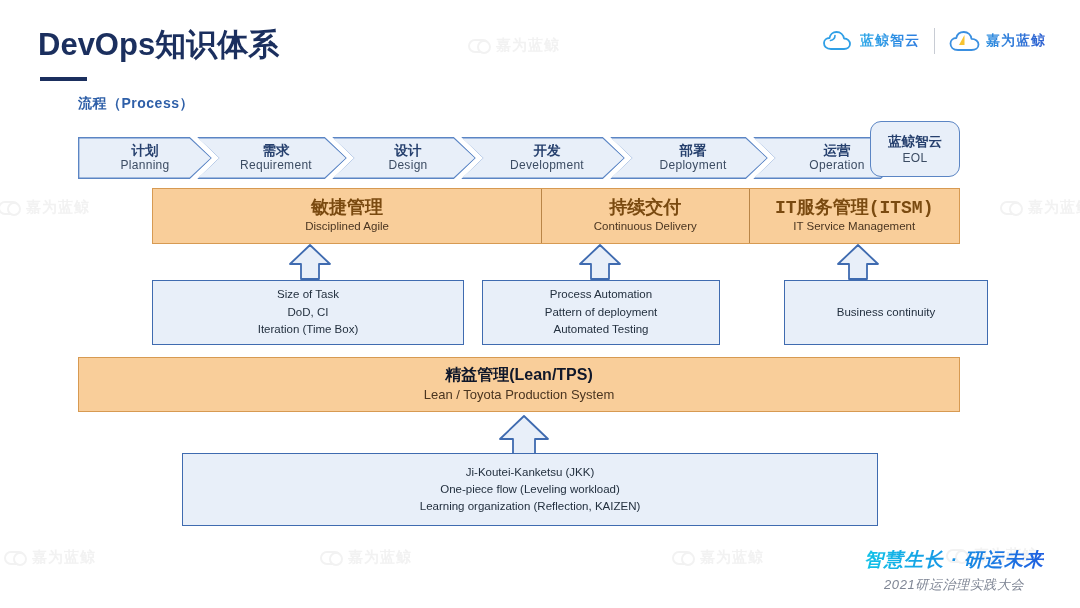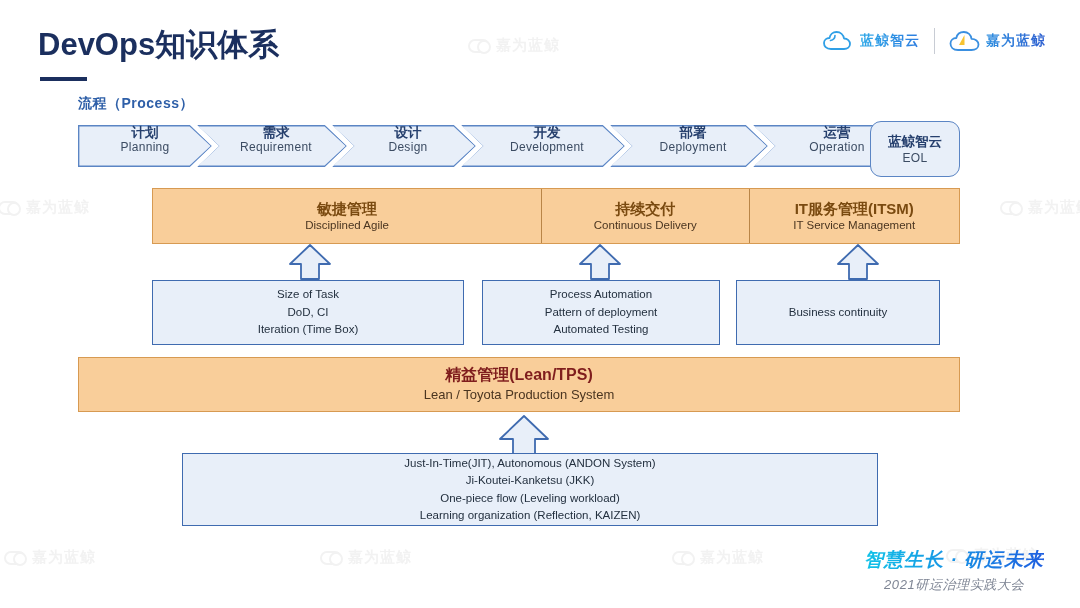--- a/index.html
+++ b/index.html
@@ -52,23 +52,23 @@
 
   
   .proc-label {
     position:absolute; left:78px; top:95px;
     font-size:14px; font-weight:bold; color:#2e5fa8; letter-spacing:.5px;
   }
 
   
   .chev-row { position:absolute; left:78px; top:121px; height:56px; }
   .chev {
-    position:absolute; top:4px; height:42px;
+    position:absolute; top:16px; height:42px;
     background:#e8eff9; border:1.4px solid #5b85c4;
-    display:flex; flex-direction:column; align-items:center; 
+    display:flex; flex-direction:column; align-items:center; justify-content:center;
     color:#26406e;
   }
   .chev.arrow {
     clip-path:polygon(0 0, calc(100% - 22px) 0, 100% 50%, calc(100% - 22px) 100%, 0 100%, 22px 50%);
     border:none;
     background:
       linear-gradient(#e8eff9,#e8eff9) padding-box;
   }
   
   .chev.arrow::before{
@@ -102,42 +102,42 @@
   
   .orange-band{
     position:absolute; left:152px; top:188px; width:808px; height:56px;
     background:#f9ce9a; border:1.3px solid #d79a52; display:flex;
   }
   .orange-cell{
     display:flex; flex-direction:column; align-items:center; justify-content:center;
     border-right:1.3px solid #b98547; text-align:center; line-height:1.2;
   }
   .orange-cell:last-child{ border-right:none; }
-  .or-cn{ font-size:15px; font-weight:bold; color:#7a4a10; }
+  .or-cn{ font-size:18px; font-weight:bold; color:#7a4a10;font-family:Liberation Mono, monospace; }
   .or-en{ font-size:11.5px; color:#4a3520; margin-top:1px; }
 
   
   .detail-box{
     position:absolute; background:#e8eff9; border:1.8px solid #3f6bb0;
     display:flex; align-items:center; justify-content:center; text-align:center;
     font-size:11.5px; color:#23303f; line-height:1.55;
   }
 
   
   .up-arrow{ position:absolute; }
   .up-arrow svg{ display:block; }
 
   
   .lean-band{
     position:absolute; left:78px; top:357px; width:882px; height:55px;
     background:#f9ce9a; border:1.3px solid #d79a52;
     display:flex; flex-direction:column; align-items:center; justify-content:center;
     line-height:1.25;
   }
-  .lean-cn{ font-size:16px; font-weight:bold; color:#7f1d1d; }
+  .lean-cn{ font-size:16px; font-weight:bold; color:#0f172a; }
   .lean-en{ font-size:13px; color:#4a3520; margin-top:2px; }
 
   
   .bottom-box{
     position:absolute; left:182px; top:453px; width:696px; height:73px;
     background:#e8eff9; border:1.8px solid #3f6bb0;
     display:flex; flex-direction:column; align-items:center; justify-content:center;
     font-size:11.5px; color:#23303f; line-height:1.5;
   }
 
@@ -315,37 +315,36 @@
 </div>
 
 <div class="detail-box" style="left:482px; top:280px; width:238px; height:65px;">
   <div>
     <div>Process Automation</div>
     <div>Pattern of deployment</div>
     <div>Automated Testing</div>
   </div>
 </div>
 
-<div class="detail-box" style="left:736px; top:280px; width:204px; height:65px;">
+<div class="detail-box" style="left:784px; top:280px; width:204px; height:65px;">
   <div>Business continuity</div>
 </div>
 
 <div class="lean-band">
   <span class="lean-cn">精益管理(Lean/TPS)</span>
   <span class="lean-en">Lean / Toyota Production System</span>
 </div>
 
 <div class="up-arrow" style="left:497px; top:415px;">
   <svg width="54" height="42" viewBox="0 0 54 42">
     <path d="M27 1 L51 24 L38 24 L38 41 L16 41 L16 24 L3 24 Z" fill="#e8eff9" stroke="#3f6bb0" stroke-width="1.8" stroke-linejoin="round"></path>
   </svg>
 </div>
 
 <div class="bottom-box">
-  <div>Just-In-Time(JIT), Autonomous (ANDON System)</div>
   <div>Ji-Koutei-Kanketsu (JKK)</div>
   <div>One-piece flow (Leveling workload)</div>
   <div>Learning organization (Reflection, KAIZEN)</div>
 </div>
 
 <div class="footer">
   <div class="footer-main">智慧生长 · 研运未来</div>
   <div class="footer-sub">2021研运治理实践大会</div>
 </div>
 

